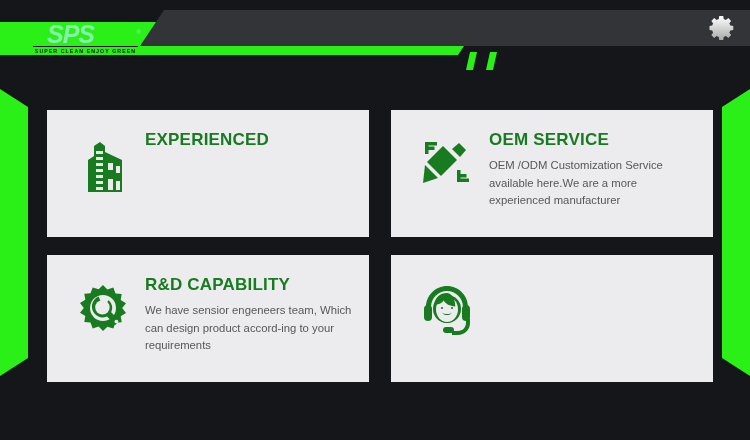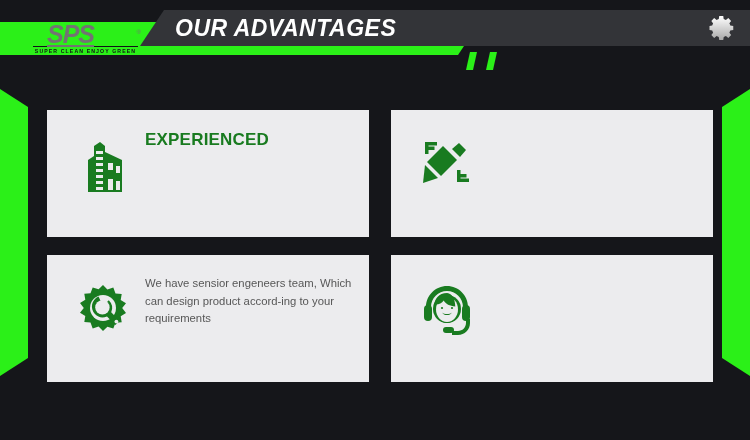--- a/index.html
+++ b/index.html
@@ -48,26 +48,25 @@
   
   .logo {
     position:absolute;
     left:33px; top:23px;
     width:105px; height:34px;
   }
   .logo-mark {
     font-size:25px;
     font-weight:bold;
     font-style:italic;
-    color:#737373;
+    color:#86efac;
     letter-spacing:-1px;
     line-height:22px;
     position:relative;
     padding-left:14px;
-    text-decoration:underline;
   }
   .logo-reg {
     position:absolute;
     right:-2px; top:-2px;
     font-size:6px;
     font-style:normal;
     font-weight:normal;
   }
   .logo-tag {
     margin-top:1px;
@@ -142,21 +141,20 @@
 <body>
 
 <div class="stage">
 
   <div class="header">
 
     <div class="green-bar"></div>
 
     <div class="dark-banner"></div>
 
-    <div class="banner-title">OUR ADVANTAGES</div>
 
     <div class="logo">
       <div class="logo-mark">
         <span>SPS</span>
         <span class="logo-reg">®</span>
       </div>
       <div class="logo-tag">SUPER CLEAN  ENJOY GREEN</div>
     </div>
 
     <div class="slash s1"></div>
@@ -217,33 +215,38 @@
         <svg width="52" height="52" viewBox="0 0 52 52">
           <g fill="#197b20">
             <polygon points="22,8 36,22 20,38 6,24"></polygon>
             <polygon points="38,5 45,12 39,19 31,11"></polygon>
             <polygon points="4,27 17,40 2,45"></polygon>
             <path d="M16 4 h-12 v12 h3.5 v-4 h6 v-3.5 h-6 v-1 h8.5z"></path>
             <path d="M36 32 h12 v12 h-3.5 v-4 h-6 v-3.5 h6 v-1 h-8.5z" transform="rotate(180 42 38)"></path>
           </g>
         </svg>
       </div>
+      <div class="card-body">
+        <div class="card-title">OEM SERVICE</div>
+        <div class="card-desc">OEM /ODM Customization Service available here.We are a more experienced manufacturer</div>
+      </div>
     </div>
 
     <div class="card">
       <div class="card-icon">
         <svg width="54" height="54" viewBox="0 0 54 54">
           <path fill="#197b20" d="M27 2l4.4 4.4 5.9-1.8 2.2 5.9 6.2.4-1 6.1 5.3 3.2-3.8 4.9 3.8 4.9-5.3 3.2 1 6.1-6.2.4-2.2 5.9-5.9-1.8L27 48l-4.4-4.4-5.9 1.8-2.2-5.9-6.2-.4 1-6.1L4 29.8l3.8-4.9L4 20l5.3-3.2-1-6.1 6.2-.4 2.2-5.9 5.9 1.8z"></path>
           <circle cx="27" cy="25" r="13" fill="#ececee"></circle>
           <path fill="#197b20" d="M22.5 13.5a11 11 0 0 0-3.6 17.6 11 11 0 0 0 12.1 2.4l8.4 8.4 4.2-4.2-8.4-8.4a11 11 0 0 0-2.4-12.1l-4.6 4.6-2.6-.7-.7-2.6z"></path>
           <circle cx="26.4" cy="24.4" r="7.2" fill="#ececee"></circle>
           <circle cx="40.4" cy="38.6" r="1.9" fill="#ececee"></circle>
         </svg>
       </div>
       <div class="card-body">
+        <div class="card-title">R&amp;D CAPABILITY</div>
         <div class="card-desc">We have sensior engeneers team, Which can design product accord-ing to your requirements</div>
       </div>
     </div>
 
     <div class="card">
       <div class="card-icon">
         <svg width="56" height="56" viewBox="0 0 56 56">
           <g fill="#197b20">
             <path d="M28 3C16.4 3 7 12.4 7 24v9h5v-9c0-8.8 7.2-16 16-16s16 7.2 16 16v9h5v-9C49 12.4 39.6 3 28 3z"></path>
             <rect x="5" y="22" width="8" height="16" rx="4"></rect>

